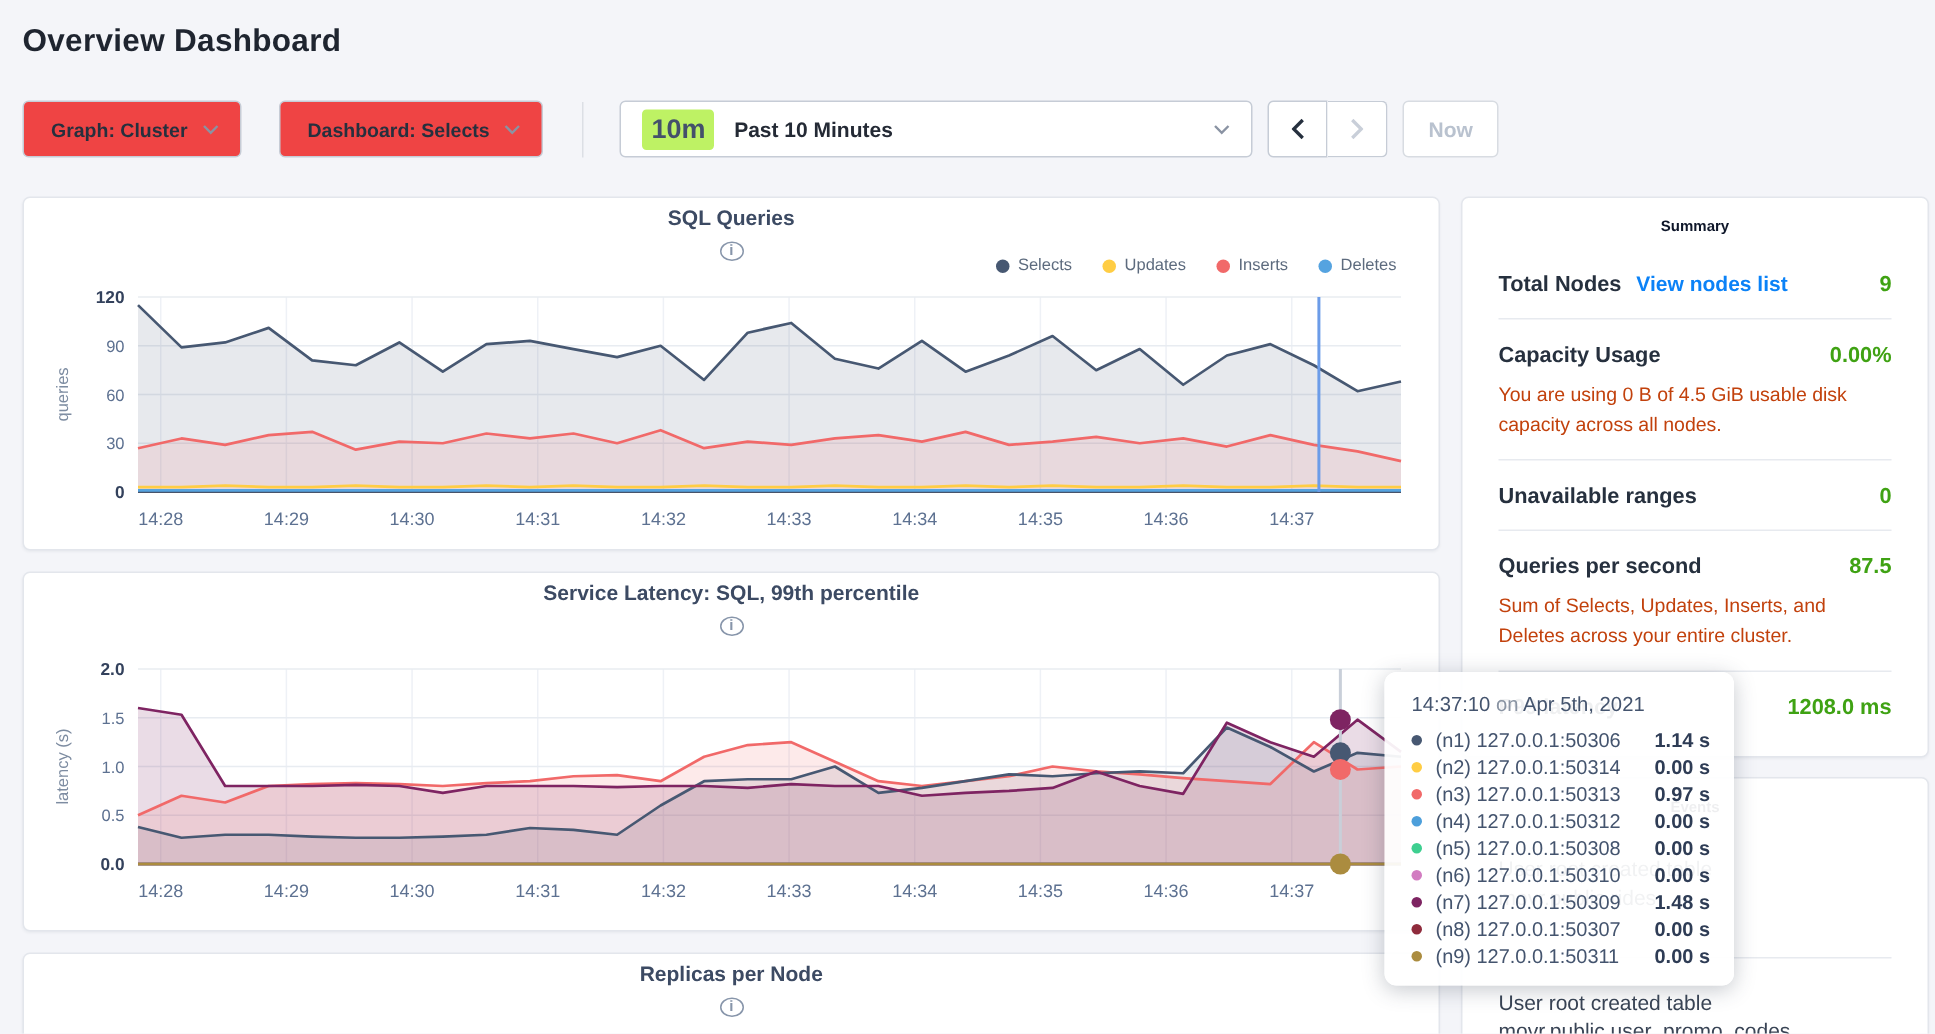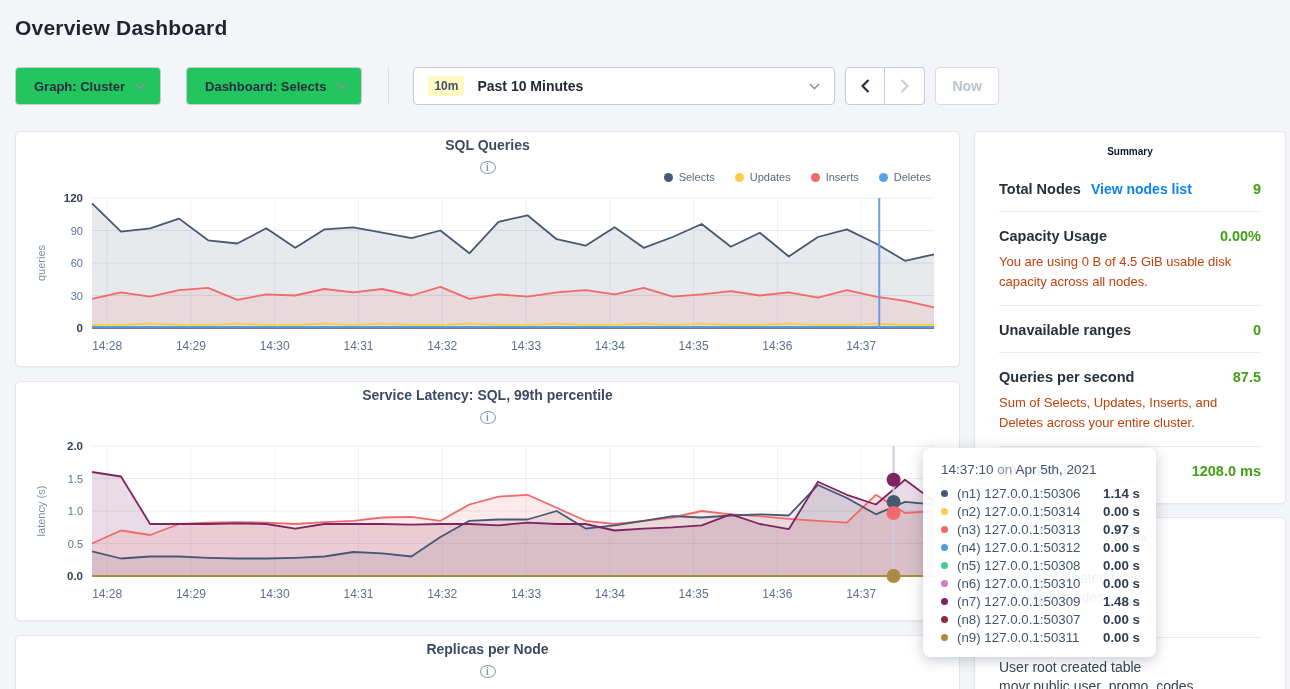--- a/index.html
+++ b/index.html
@@ -4,27 +4,27 @@
 <style>
   * { margin:0; padding:0; box-sizing:border-box; }
   html,body { width:1290px; height:689px; overflow:hidden; }
   body { background:#f4f5f9; font-family:"Liberation Sans", sans-serif; color:#26303e; }
   .page { position:relative; width:1290px; height:689px; padding-top:14px; }
 
   h1.page-title { font-size:21px; font-weight:600; color:#1f2530; margin:2px 0 0 15px; letter-spacing:.2px; }
 
   
   .controls { display:flex; align-items:center; margin:27px 15px 0 15px; height:38px; }
-  .dd { display:flex; align-items:center; gap:10px; background:#22c55e; border:1px solid #c6ccd6; border-radius:4px;
+  .dd { display:flex; align-items:center; gap:10px; background:#ef4444; border:1px solid #c6ccd6; border-radius:4px;
         height:38px; padding:0 14px 0 18px; font-size:13px; font-weight:700; color:#26303e; cursor:pointer; }
   .dd + .dd { margin-left:25px; }
   .vdiv { width:1px; height:37px; background:#dcdfe5; margin:0 24px 0 26px; }
   .timepicker { display:flex; align-items:center; background:#fff; border:1px solid #c6ccd6; border-radius:4px;
         height:38px; width:422px; padding:0 14px; cursor:pointer; }
-  .badge { background:#fef9c3; color:#44506b; font-size:12px; font-weight:700; border-radius:3px; padding:3px 6px; }
+  .badge { background:#bef264; color:#44506b; font-size:18px; font-weight:700; border-radius:3px; padding:3px 6px; }
   .tlabel { font-size:14px; font-weight:700; margin-left:13px; color:#242a35; }
   .timepicker .chev { margin-left:auto; }
   .arrows { display:flex; margin-left:10px; }
   .abtn { width:40px; height:38px; background:#fff; border:1px solid #c6ccd6; display:flex; align-items:center; justify-content:center; cursor:pointer; }
   .abtn.prev { border-radius:4px 0 0 4px; }
   .abtn.next { border-radius:0 4px 4px 0; border-left:none; cursor:default; }
   .nowbtn { margin-left:10px; height:38px; padding:0 16px; background:#fff; border:1px solid #d8dce2; border-radius:4px;
         font-size:14px; font-weight:700; color:#b9c2cf; cursor:default; }
 
   

